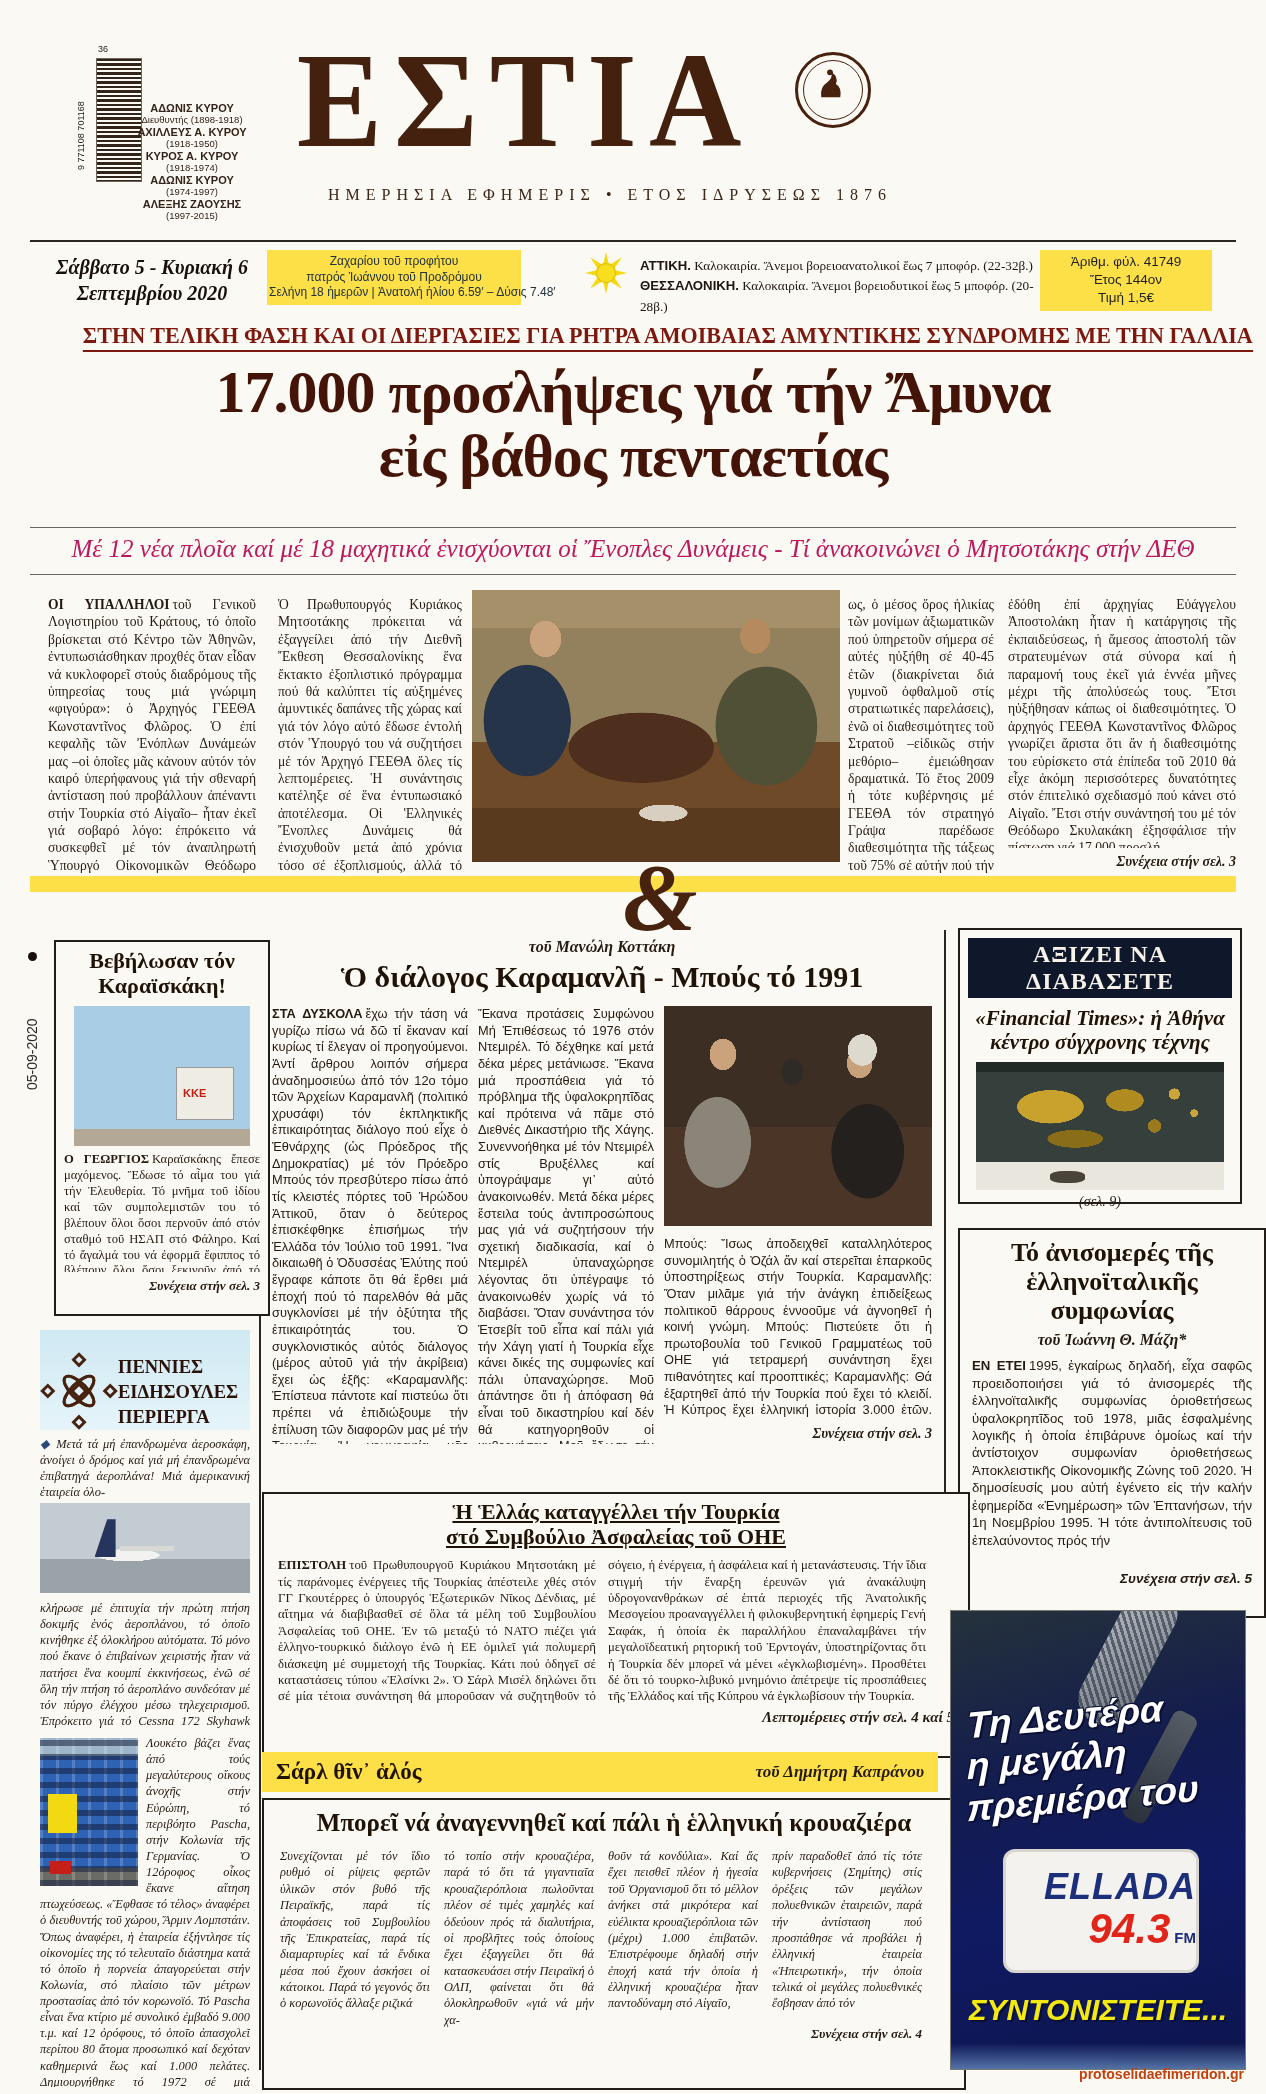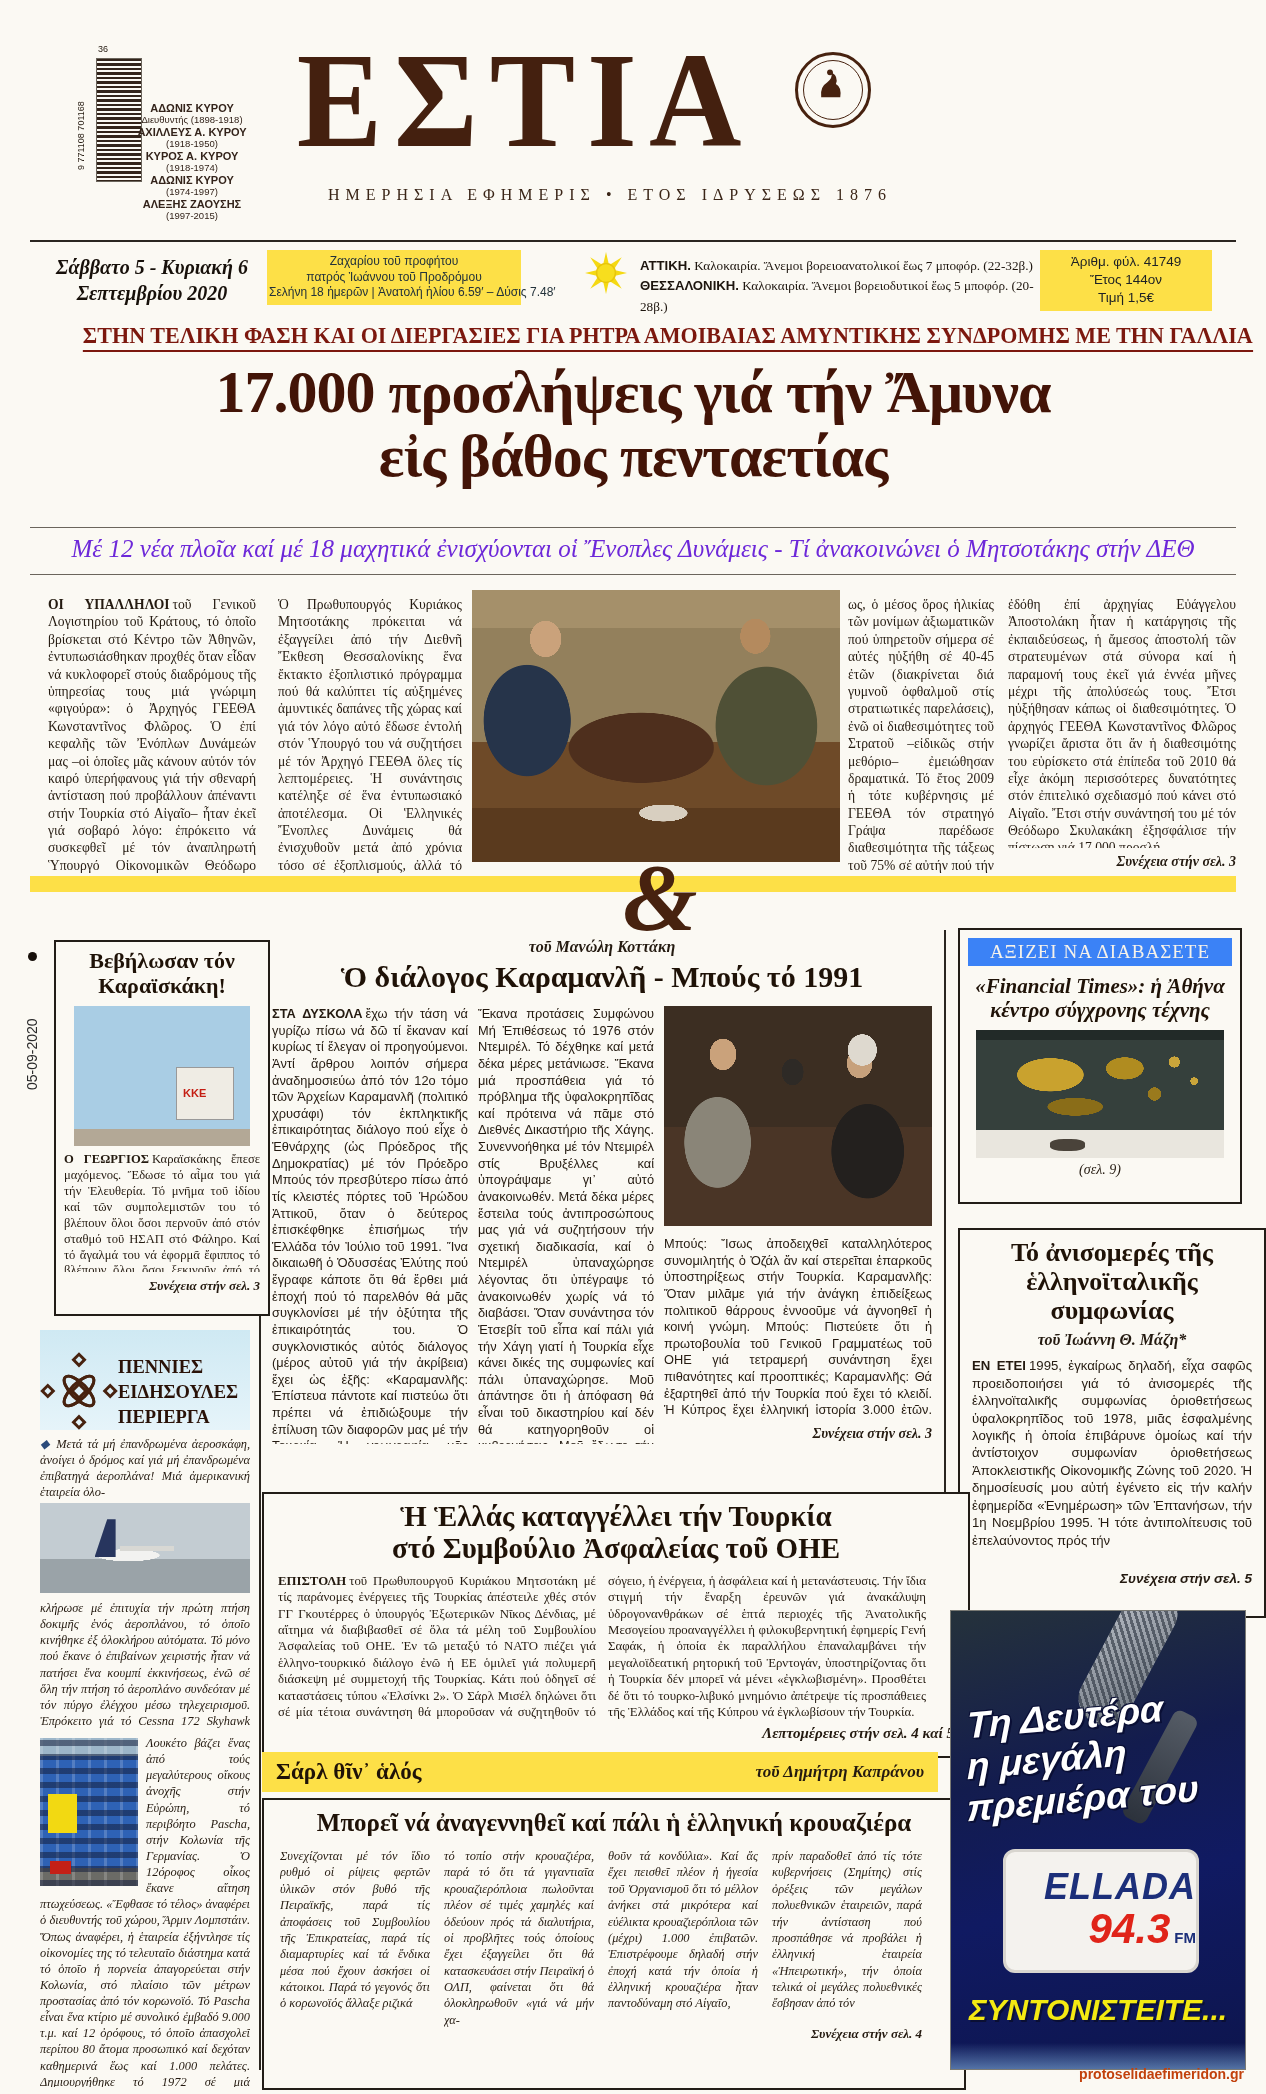--- a/index.html
+++ b/index.html
@@ -25,29 +25,29 @@
   .founders div.n{font-weight:bold;font-size:11px;color:#33231a;}
   .founders div.y{font-size:9.5px;color:#33231a;margin-bottom:1px;}
   .barcode{border:1px solid #6b655c;background:
      repeating-linear-gradient(to bottom,#33241a 0 2px,transparent 2px 4px,#33241a 4px 7px,transparent 7px 9px);}
   .seal{border:3px solid #47220f;border-radius:50%;}
   .seal .inner{position:absolute;inset:5px;border:1.5px solid #47220f;border-radius:50%;}
   
   .kicker{font-weight:bold;color:#7c180e;font-size:24px;transform:scaleX(0.92);transform-origin:center;white-space:nowrap;}
   .kicker span{border-bottom:2px solid #7c180e;padding-bottom:2px;}
   .mainhead{font-weight:bold;color:#431407;font-size:60px;line-height:1.07;letter-spacing:-1px;}
-  .subhead{font-style:italic;font-size:25px;color:#6d28d9;}
+  .subhead{font-style:italic;font-size:25px;color:#be185d;}
   .amp{font-style:italic;font-weight:bold;font-size:96px;color:#47220f;}
   
   .ph{position:absolute;overflow:hidden;}
   .shape{position:absolute;}
   
   .h-serif{font-weight:bold;color:#1f1207;}
   .byline{font-weight:bold;font-style:italic;text-align:center;}
-  .worth-bar{background:#3b82f6;color:#f6f2ea;font-weight:normal;font-size:19px;letter-spacing:1px;}
+  .worth-bar{background:#0f172a;color:#f6f2ea;font-weight:bold;font-size:24px;letter-spacing:1px;}
   .ad{background:linear-gradient(165deg,#25323b 0%,#131c4e 34%,#101a62 60%,#0d154d 100%);}
   .adline{font-style:italic;font-weight:bold;color:#fff;font-size:37px;line-height:1.12;
           text-shadow:2px 2px 0 #0a0f35,-1px -1px 0 #0a0f35,1px -1px 0 #0a0f35,-1px 1px 0 #0a0f35;}
   .watermark{color:#c2410c;font-weight:bold;font-size:14px;}
 </style>
 </head>
 <body>
 
 <div class="page">
 
@@ -277,21 +277,21 @@
            repeating-linear-gradient(0deg, rgba(20,30,60,.55) 0 6px, rgba(0,0,0,0) 6px 14px),
            repeating-linear-gradient(90deg, rgba(255,255,255,.18) 0 3px, rgba(0,0,0,0) 3px 16px),
            linear-gradient(to bottom, #9db6c9 0 12%, #2e62b5 12% 88%, #6b6b66 88% 100%);">
       <div class="shape" style="left:8%;top:38%;width:30%;height:26%;background:#f2d912;"></div>
       <div class="shape" style="left:10%;bottom:8%;width:22%;height:9%;background:#c42017;"></div>
     </div>
     <span class="sf" style="font-style:italic;font-size:12.4px;line-height:1.3;text-align:justify;display:block;">Λουκέτο βάζει ἕνας ἀπό τούς μεγαλύτερους οἴκους ἀνοχῆς στήν Εὐρώπη, τό περιβόητο Pascha, στήν Κολωνία τῆς Γερμανίας. Ὁ 12όροφος οἶκος ἔκανε αἴτηση πτωχεύσεως. «Ἔφθασε τό τέλος» ἀναφέρει ὁ διευθυντής τοῦ χώρου, Ἄρμιν Λομπστάιν. Ὅπως ἀναφέρει, ἡ ἑταιρεία ἐξήντλησε τίς οἰκονομίες της τό τελευταῖο διάστημα κατά τό ὁποῖο ἡ πορνεία ἀπαγορεύεται στήν Κολωνία, στό πλαίσιο τῶν μέτρων προστασίας ἀπό τόν κορωνοϊό. Τό Pascha εἶναι ἕνα κτίριο μέ συνολικό ἐμβαδό 9.000 τ.μ. καί 12 ὀρόφους, τό ὁποῖο ἀπασχολεῖ περίπου 80 ἄτομα προσωπικό καί δεχόταν καθημερινά ἕως καί 1.000 πελάτες. Δημιουργήθηκε τό 1972 σέ μιά προσπάθεια νά ἐξαλειφθεῖ μιά ὑπαίθρια πιάτσα μέ «κόκκινα φανάρια».</span>
   </div>
 
   <div class="box" style="left:262px;top:1492px;width:676px;height:250px;padding:6px 14px;">
-    <div class="sf h-serif ctr" style="font-size:29px;line-height:1.12;">
+    <div class="sf h-serif ctr" style="font-size:22px;line-height:1.12;text-decoration:underline;">
       <div>Ἡ Ἑλλάς καταγγέλλει τήν Τουρκία</div>
       <div>στό Συμβούλιο Ἀσφαλείας τοῦ ΟΗΕ</div>
     </div>
     <div style="position:relative;margin-top:8px;height:150px;">
       <div class="col sf" style="left:0;top:0;width:318px;height:150px;font-size:12.8px;line-height:1.28;">
         <b class="lead-in">ΕΠΙΣΤΟΛΗ</b><span>τοῦ Πρωθυπουργοῦ Κυριάκου Μητσοτάκη μέ τίς παράνομες ἐνέργειες τῆς Τουρκίας ἀπέστειλε χθές στόν ΓΓ Γκουτέρρες ὁ ὑπουργός Ἐξωτερικῶν Νῖκος Δένδιας, μέ αἴτημα νά διαβιβασθεῖ σέ ὅλα τά μέλη τοῦ Συμβουλίου Ἀσφαλείας τοῦ ΟΗΕ. Ἐν τῶ μεταξύ τό ΝΑΤΟ πιέζει γιά ἑλληνο-τουρκικό διάλογο ἐνῶ ἡ ΕΕ ὁμιλεῖ γιά πολυμερῆ διάσκεψη μέ συμμετοχή τῆς Τουρκίας. Κάτι πού ὁδηγεῖ σέ καταστάσεις τύπου «Ἑλσίνκι 2». Ὁ Σάρλ Μισέλ δηλώνει ὅτι σέ μία τέτοια συνάντηση θά μποροῦσαν νά συζητηθοῦν τό ἀκανθῶδες θέμα τῶν θαλασσίων συνόρων στήν Ἀνατολική Με-</span>
       </div>
       <div class="col sf" style="left:330px;top:0;width:318px;height:150px;font-size:12.8px;line-height:1.28;">σόγειο, ἡ ἐνέργεια, ἡ ἀσφάλεια καί ἡ μετανάστευσις. Τήν ἴδια στιγμή τήν ἔναρξη ἐρευνῶν γιά ἀνακάλυψη ὑδρογονανθράκων σέ ἑπτά περιοχές τῆς Ἀνατολικῆς Μεσογείου προαναγγέλλει ἡ φιλοκυβερνητική ἐφημερίς Γενή Σαφάκ, ἡ ὁποία ἐκ παραλλήλου ἐπαναλαμβάνει τήν μεγαλοϊδεατική ρητορική τοῦ Ἐρντογάν, ὑποστηρίζοντας ὅτι ἡ Τουρκία δέν μπορεῖ νά μένει «ἐγκλωβισμένη». Προσθέτει δέ ὅτι τό τουρκο-λιβυκό μνημόνιο ἀπέτρεψε τίς προσπάθειες τῆς Ἑλλάδος καί τῆς Κύπρου νά ἐγκλωβίσουν τήν Τουρκία.</div>
     </div>
     <div class="sf cont" style="margin-top:2px;font-size:15px;">Λεπτομέρειες στήν σελ. 4 καί 5</div>

